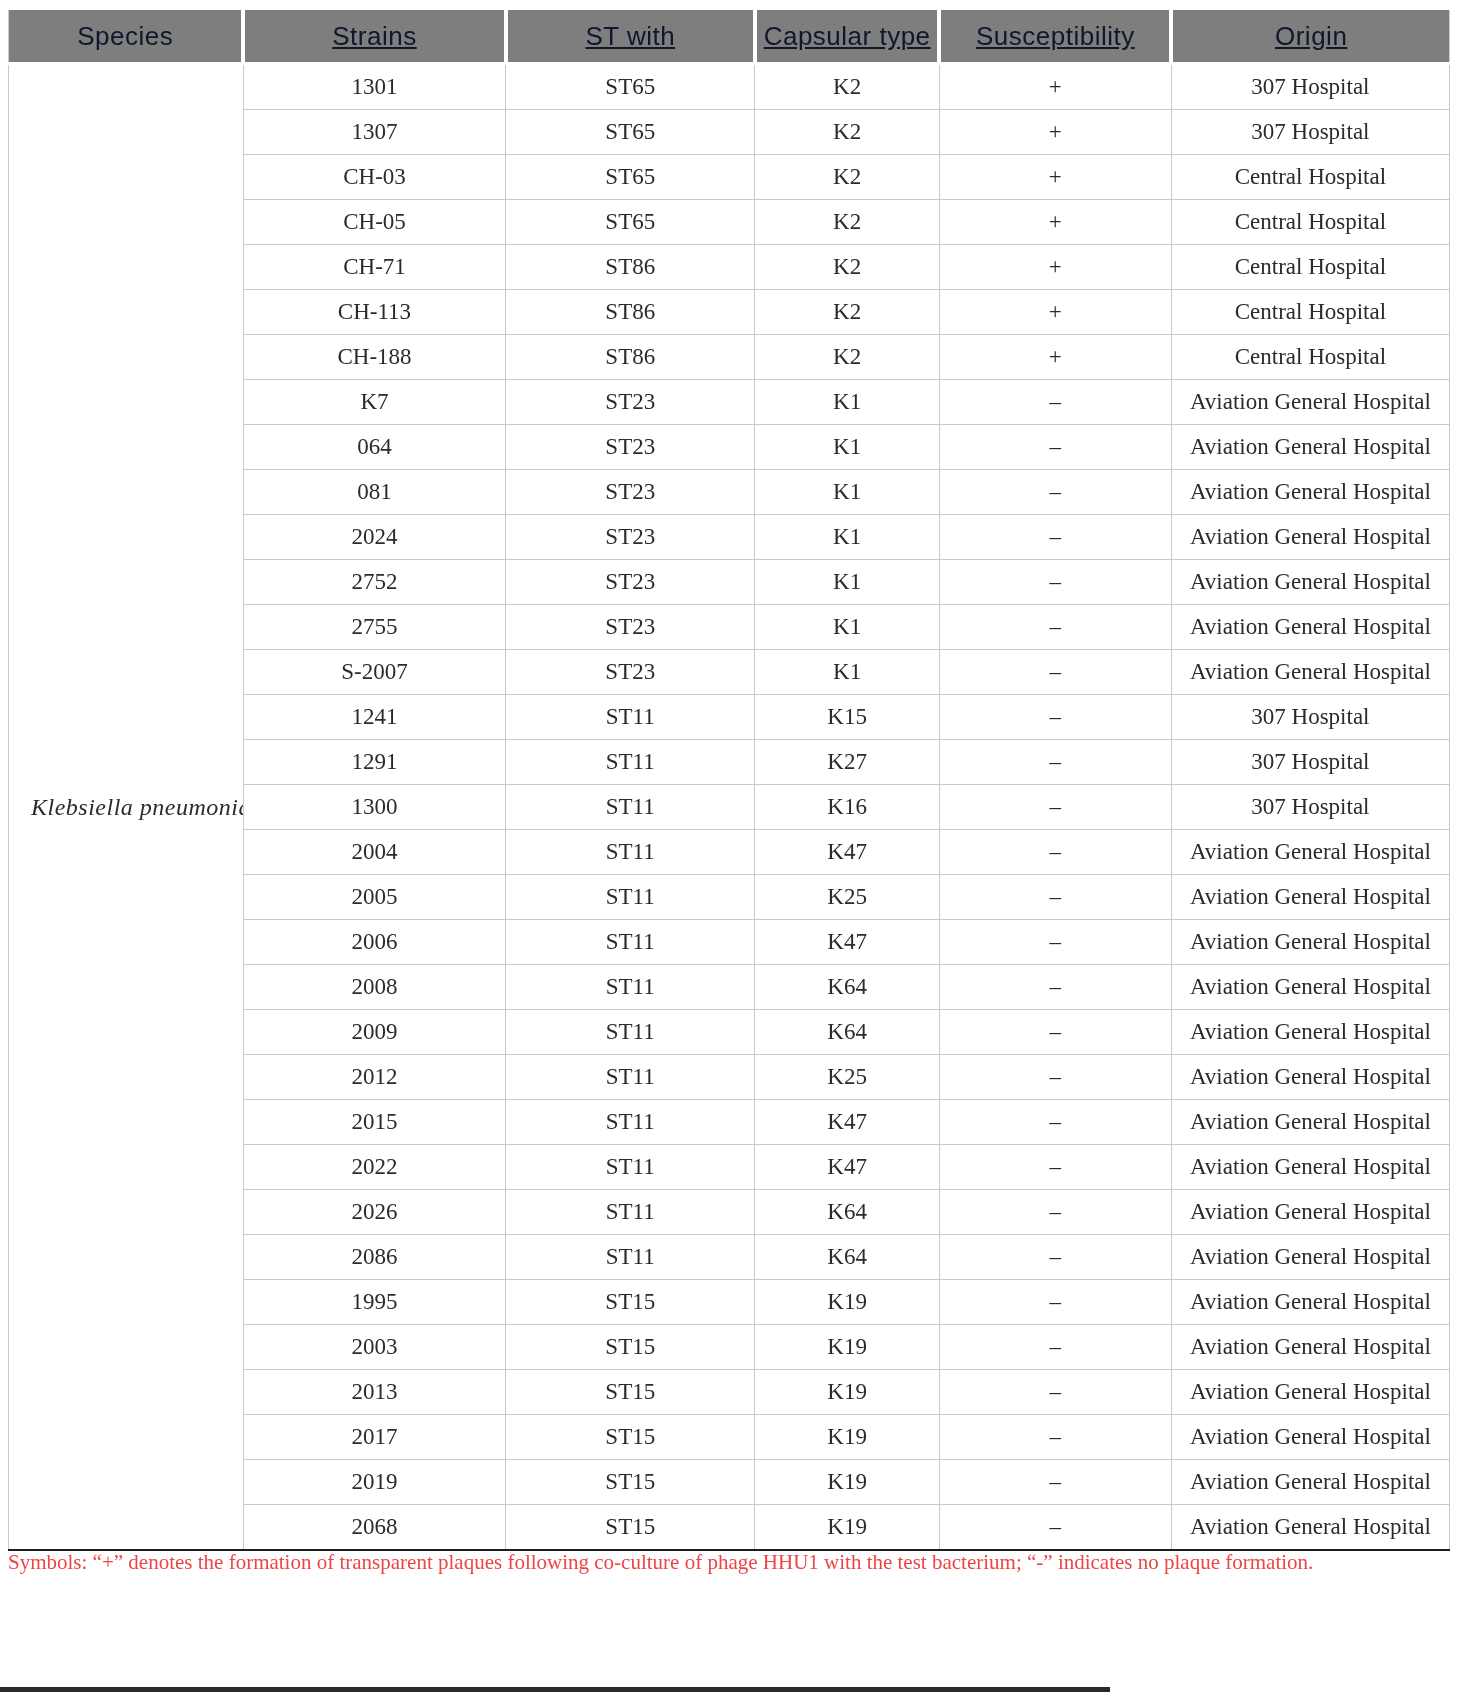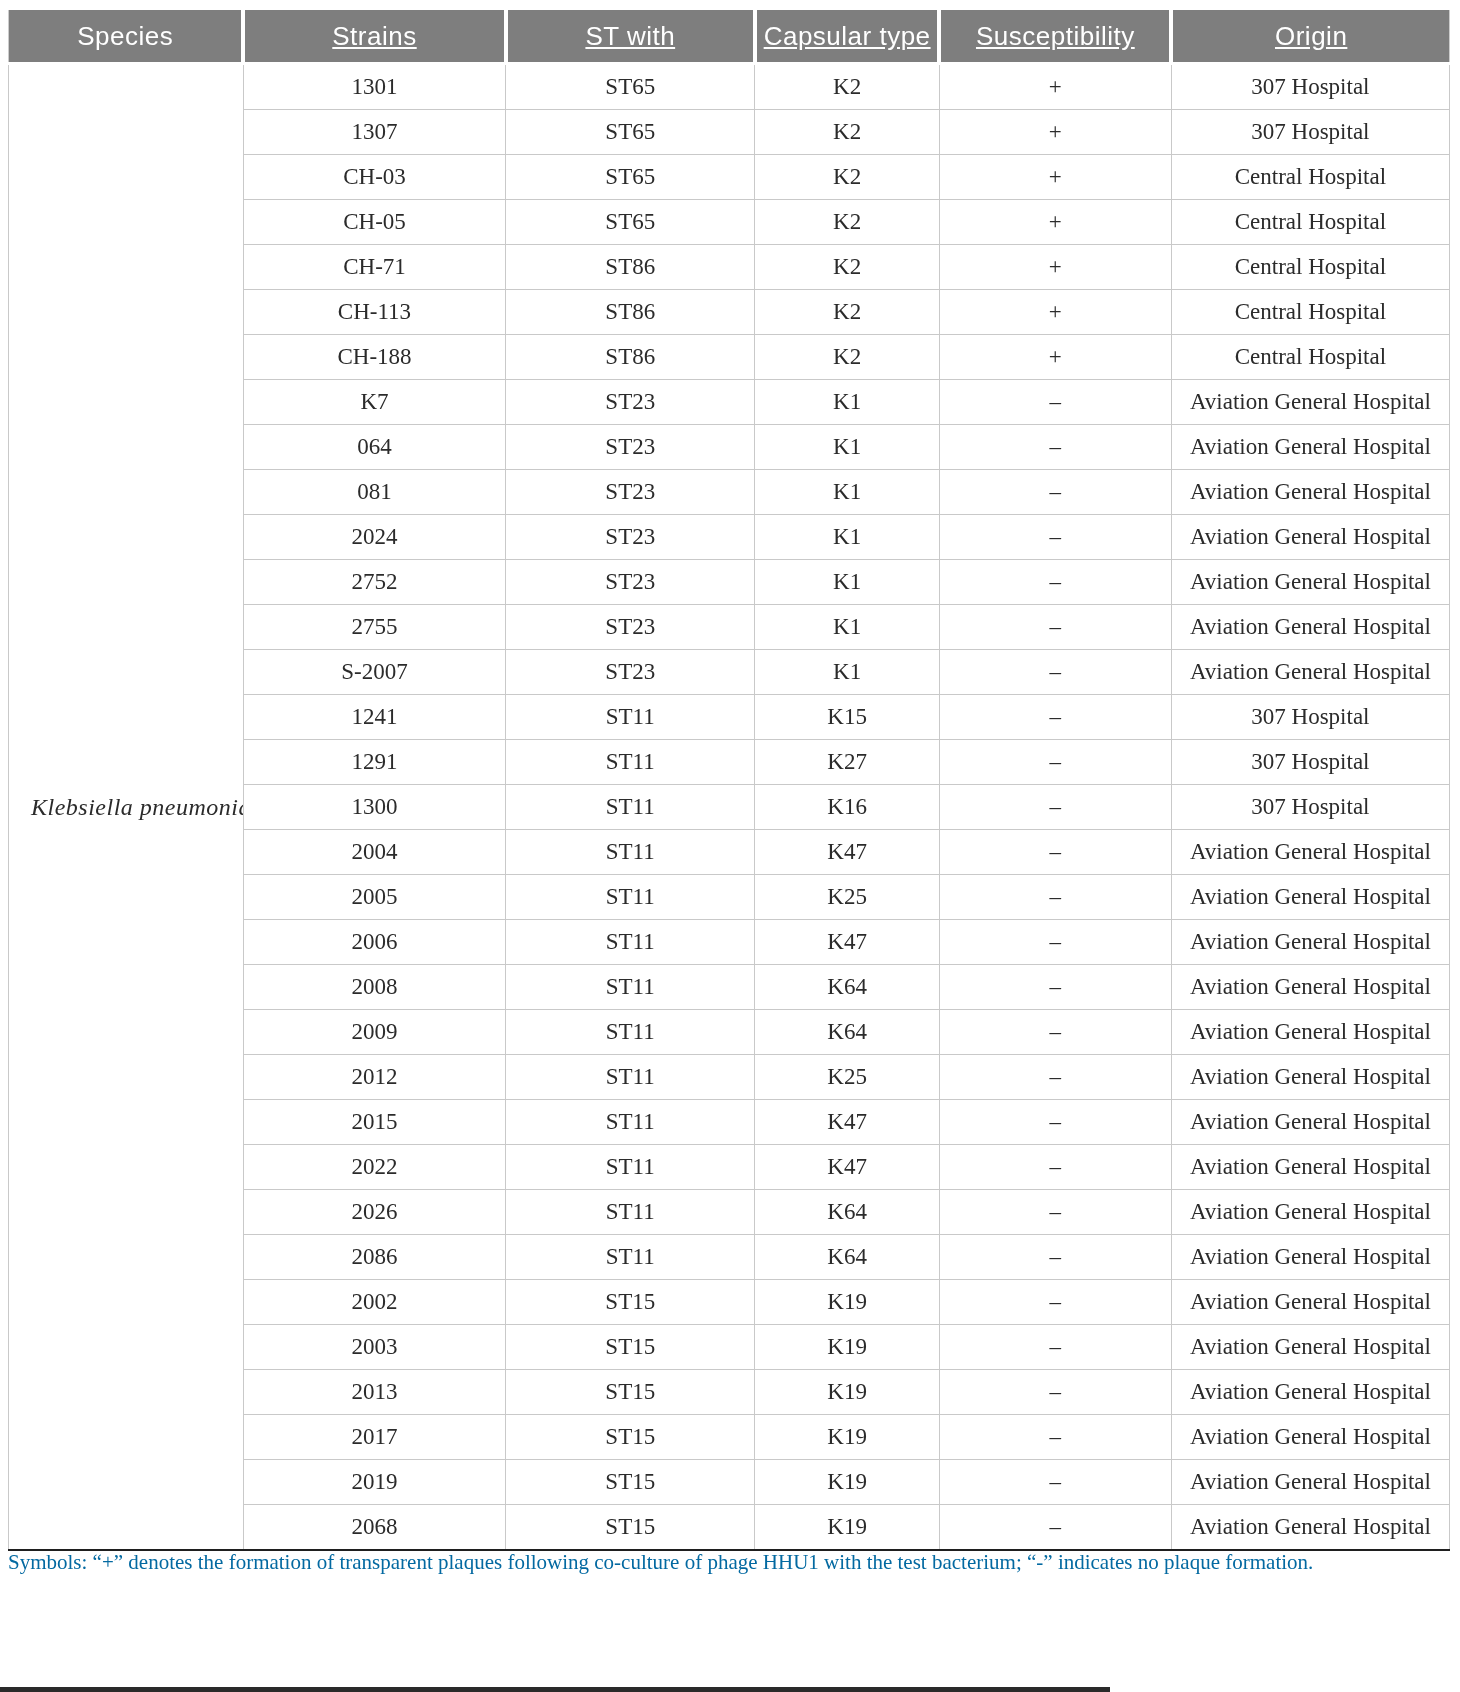--- a/index.html
+++ b/index.html
@@ -22,21 +22,21 @@
   table.strain-table {
     width: 100%;
     border-collapse: collapse;
     table-layout: fixed;
     border-left: 1px solid #cccccc;
     border-right: 1px solid #cccccc;
     border-bottom: 2px solid #1f1f1f;
   }
   thead th {
     background: #7e7e7e;
-    color: #ffffff;
+    color: #0f172a;
     font-family: "Liberation Sans", sans-serif;
     font-size: 26px;
     font-weight: 400;
     letter-spacing: 0.5px;
     height: 52px;
     padding: 0;
     text-align: center;
     vertical-align: middle;
     border-bottom: 3px solid #ffffff;
   }
@@ -63,21 +63,21 @@
     letter-spacing: 0.5px;
     padding-left: 22px;
   }
   .footnote {
     position: absolute;
     left: 8px;
     top: 1550px;
     width: 1440px;
     font-family: "Liberation Serif", serif;
     font-size: 21px;
-    color: #0369a1;
+    color: #ef4444;
   }
   .bottom-bar {
     position: absolute;
     left: 0;
     bottom: 0;
     width: 1110px;
     height: 5px;
     background: #2a2a2a;
   }
 </style>
@@ -289,21 +289,21 @@
           <td>Aviation General Hospital</td>
         </tr>
         <tr>
           <td>2086</td>
           <td>ST11</td>
           <td>K64</td>
           <td>–</td>
           <td>Aviation General Hospital</td>
         </tr>
         <tr>
-          <td>2002</td>
+          <td>1995</td>
           <td>ST15</td>
           <td>K19</td>
           <td>–</td>
           <td>Aviation General Hospital</td>
         </tr>
         <tr>
           <td>2003</td>
           <td>ST15</td>
           <td>K19</td>
           <td>–</td>

